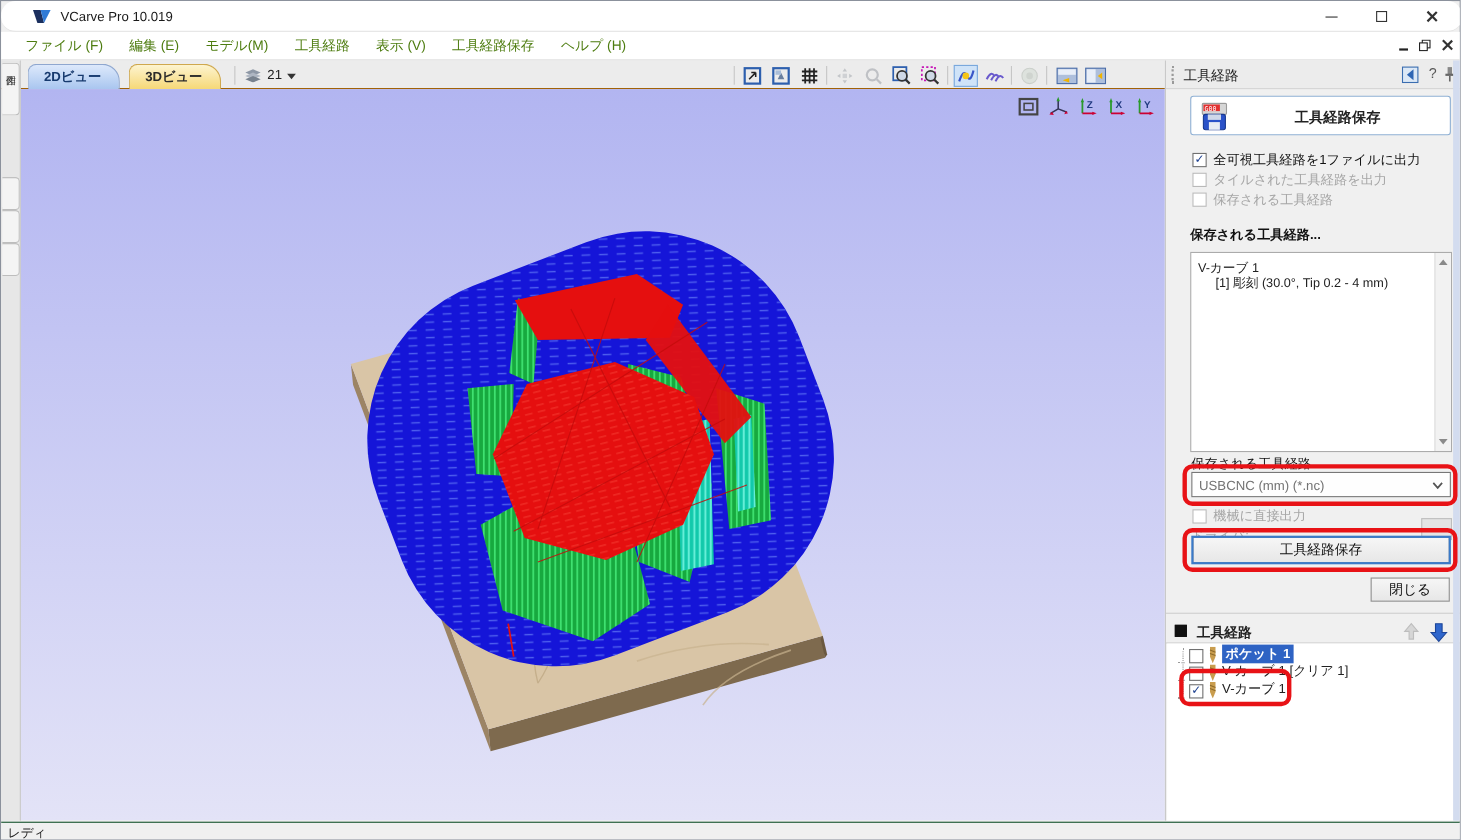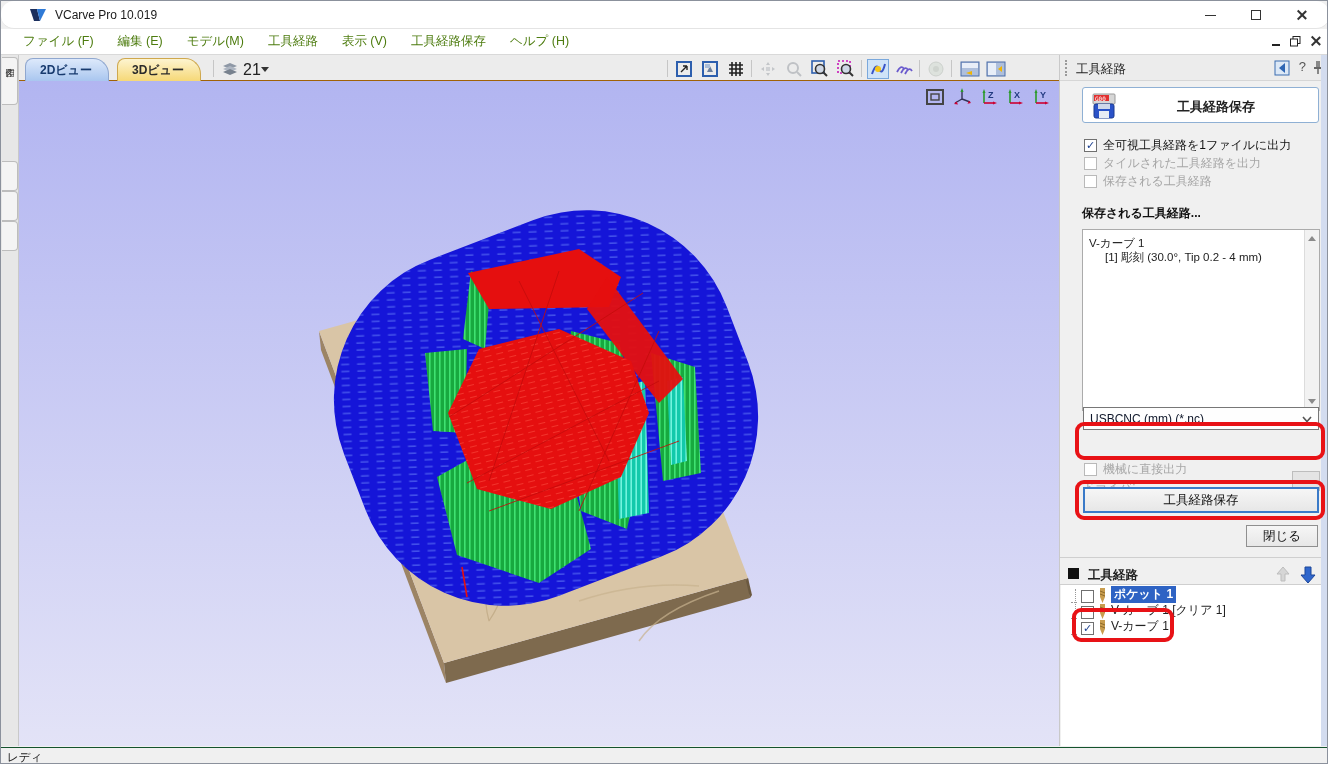--- a/index.html
+++ b/index.html
@@ -44,21 +44,21 @@
   .card { position:absolute; left:22px; top:32px; width:237px; height:36px; background:#fff; border:1px solid #8fb0d4; border-radius:3px; }
   .card-title { position:absolute; left:58px; top:10px; width:150px; text-align:center; font-weight:bold; font-size:13px; color:#222; }
   .chk { width:13px; height:13px; border:1px solid #707070; background:#fff; display:inline-flex; align-items:center; justify-content:center; font-size:11px; color:#1b3f8f; font-weight:bold; line-height:11px; }
   .chk.gray { border-color:#b9b9b9; }
   .optrow { position:absolute; left:24px; display:flex; gap:6px; align-items:center; font-size:12px; }
   .optrow .lbl { color:#111; }
   .optrow.disabled .lbl { color:#a6a6a6; }
   .listbox { position:absolute; left:22px; top:174px; width:238px; height:182px; background:#fff; border:1px solid #ababab; }
   .sbar { position:absolute; right:0; top:0; width:15px; height:100%; background:#f2f2f2; border-left:1px solid #dcdcdc; }
   .sarrow { position:absolute; left:3px; width:0; height:0; border-left:4px solid transparent; border-right:4px solid transparent; }
-  .combo { position:absolute; left:23px; top:352px; width:236px; height:23px; background:#fefefe; border:1px solid #777; display:flex; align-items:center; padding-left:6px; font-size:12px; color:#0f172a; }
+  .combo { position:absolute; left:23px; top:374px; width:236px; height:23px; background:#fefefe; border:1px solid #777; display:flex; align-items:center; padding-left:6px; font-size:12px; color:#737373; }
   .btn { display:flex; align-items:center; justify-content:center; font-size:12.5px; color:#111; background:linear-gradient(#f6f6f6,#e7e7e7); border:1px solid #8f8f8f; }
   .annot { position:absolute; border:4px solid #e81216; border-radius:9px; pointer-events:none; }
 
   
   .blist-header { position:absolute; left:0; top:508px; width:270px; height:22px; background:#f0f0f0; border-bottom:1px solid #cfcfcf; }
   .blist { position:absolute; left:1px; top:530px; width:261px; height:161px; background:#fff; }
   .trow { position:absolute; left:10px; display:flex; align-items:flex-end; gap:4px; height:16px; font-size:12px; }
   .drill { display:inline-block; }
 
   
@@ -111,21 +111,21 @@
 
   <div class="abs viewbar">
     <div class="vtab inactive" style="left:24px"><span>2Dビュー</span></div>
     <div class="vtab active" style="left:116px"><span>3Dビュー</span></div>
     <div class="sep" style="left:212px"></div>
     <svg class="abs" style="left:220px;top:6px" width="18" height="14">
       <polygon points="2,5 9,2 16,5 9,8" fill="#8e98a6"></polygon>
       <polygon points="2,8 9,5 16,8 9,11" fill="#aeb6c2"></polygon>
       <polygon points="2,11 9,8 16,11 9,14" fill="#78828e"></polygon>
     </svg>
-    <span class="abs" style="left:242px;top:6px;font-size:16px">21</span>
+    <span class="abs" style="left:242px;top:6px;font-size:12px">21</span>
     <div class="abs" style="left:260px;top:12px;width:0;height:0;border-left:4px solid transparent;border-right:4px solid transparent;border-top:5px solid #333"></div>
 
     <div class="sep" style="left:666px"></div>
     <div class="tbicon" style="left:672px">
       <svg width="18" height="18">
           <rect x="2" y="2" width="14" height="14" fill="none" stroke="#2d5fae" stroke-width="2"></rect>
           <path d="M6 12 L12 6 M12 6 l-4 0 M12 6 l0 4" stroke="#222" stroke-width="1.4" fill="none"></path>
         </svg>
     </div>
     <div class="tbicon" style="left:698px">

